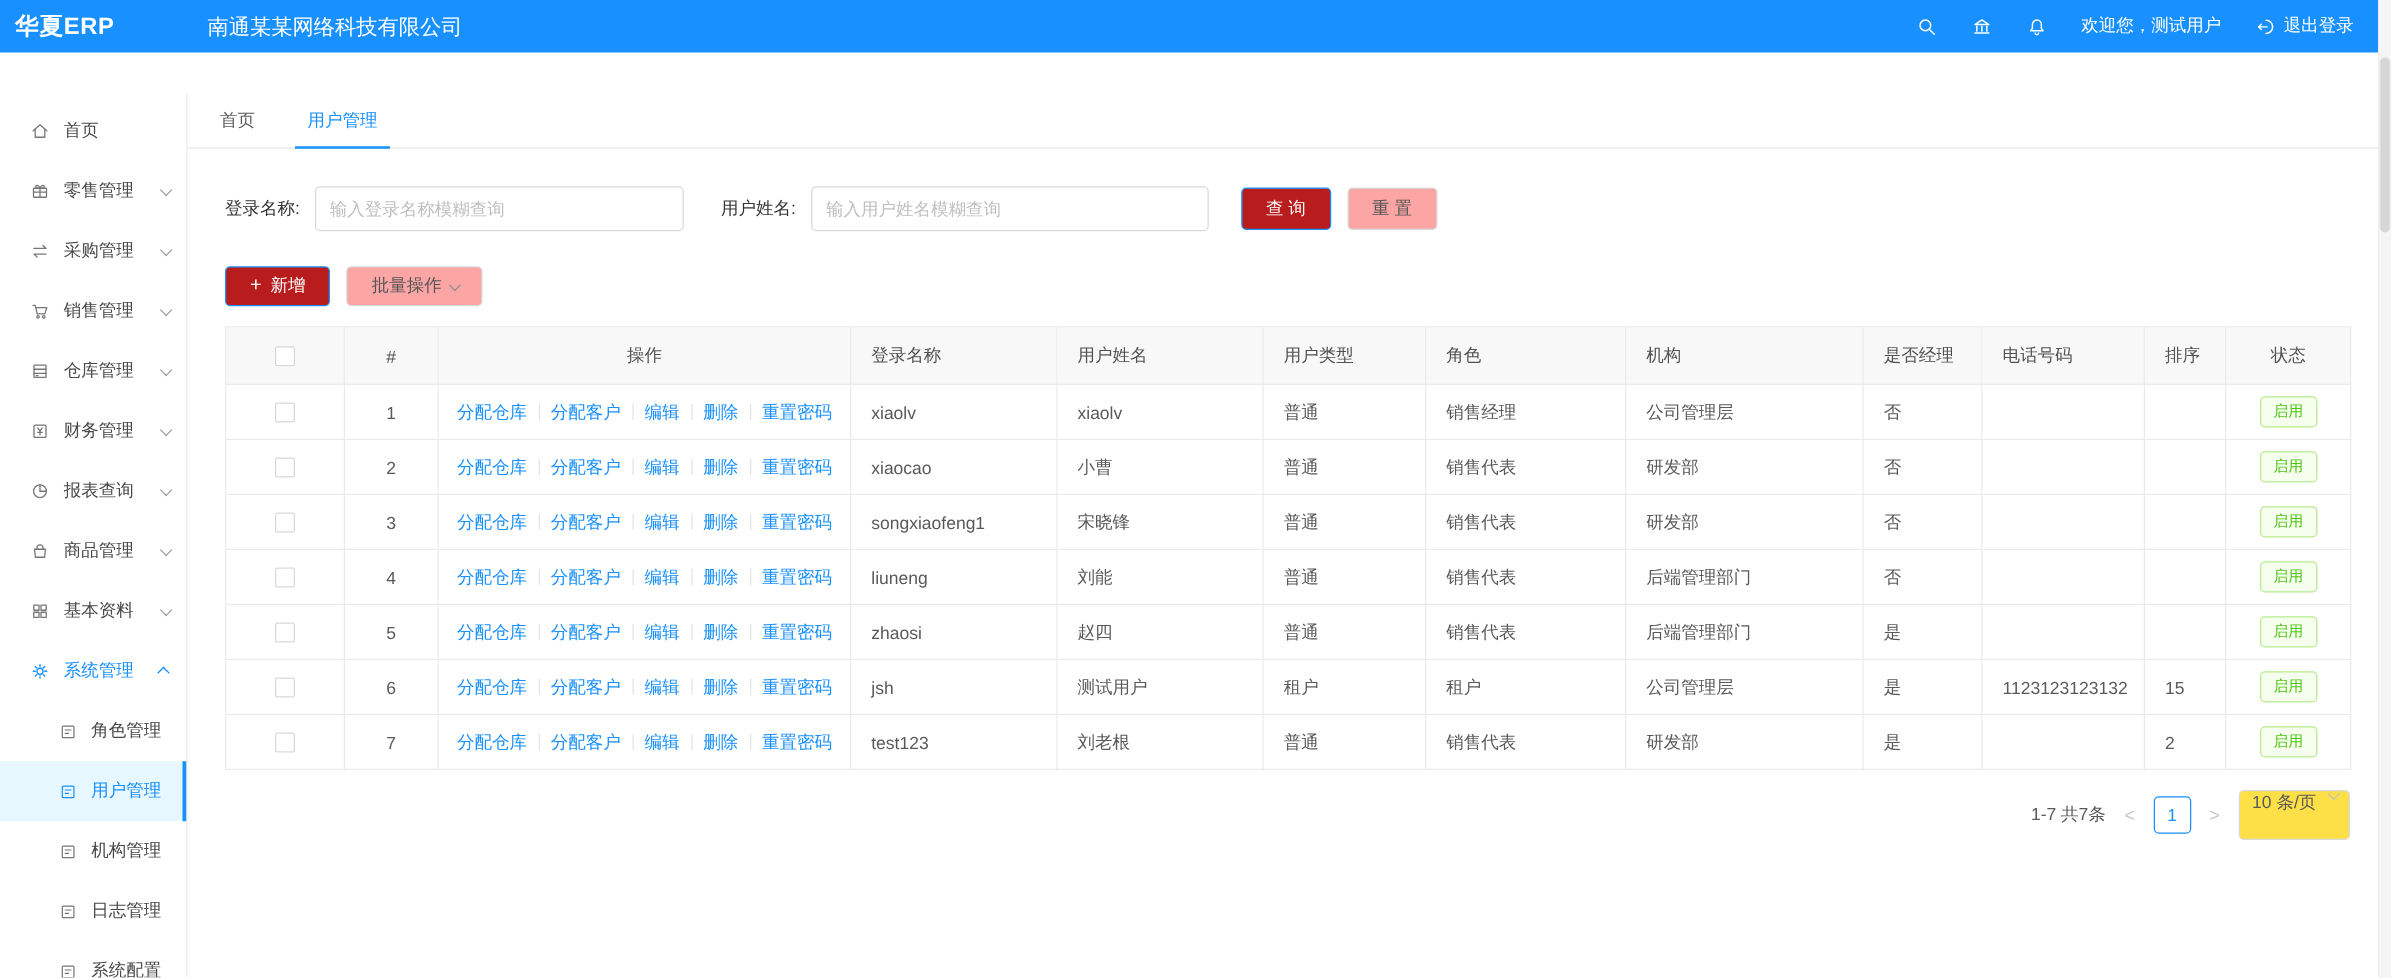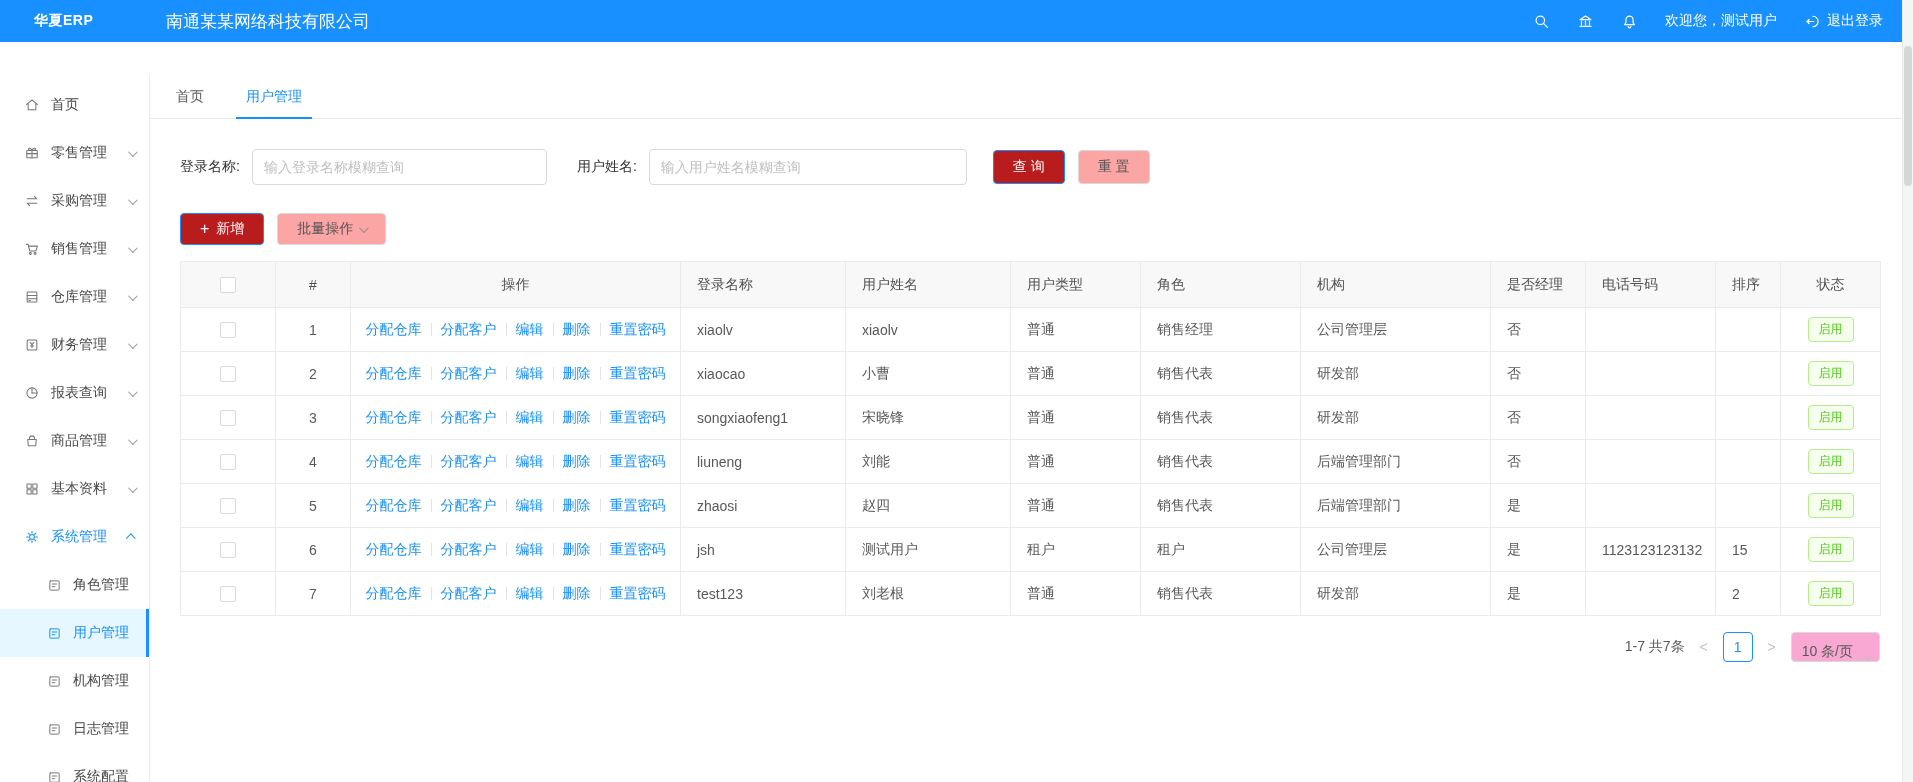--- a/index.html
+++ b/index.html
@@ -2,21 +2,21 @@
 <html><head>
 <meta charset="utf-8">
 <style>
   * { box-sizing: border-box; margin: 0; padding: 0; }
   html,body { width:1913px; height:782px; overflow:hidden; background:#fff;
     font-family:"Liberation Sans","DejaVu Sans",sans-serif; }
   a { text-decoration:none; cursor:pointer; }
 
   
   .topbar { height:42px; background:#1890ff; display:flex; align-items:center; color:#fff; }
-  .logo { width:150px; padding-left:34px; font-size:14px; font-weight:bold; letter-spacing:.5px; white-space:nowrap; }
+  .logo { width:150px; padding-left:12px; font-size:19px; font-weight:bold; letter-spacing:.5px; white-space:nowrap; }
   .company { font-size:17px; margin-left:16px; white-space:nowrap; }
   .top-right { margin-left:auto; display:flex; align-items:center; gap:27px; padding-right:30px; font-size:14px; }
   .top-icon { width:17px; height:17px; display:inline-flex; cursor:pointer; }
   .top-icon svg { width:100%; height:100%; stroke:#fff; fill:none; stroke-width:1.4; stroke-linecap:round; stroke-linejoin:round; }
   .logout-wrap { display:flex; align-items:center; gap:6px; cursor:pointer;font-family:Liberation Mono, monospace; }
 
   
   .frame { display:flex; height:740px;margin-top:33px; }
   aside { width:150px; border-right:1px solid #ececec; padding-top:6px; flex:none; background:#fff; }
   .side-item { height:48px; display:flex; align-items:center; padding:0 14px 0 24px; font-size:14px; color:#484848; cursor:pointer; }
@@ -73,21 +73,21 @@
   .checkbox { display:inline-block; width:16px; height:16px; border:1px solid #d9d9d9; border-radius:2px; background:#fff; vertical-align:middle; cursor:pointer; }
   .ops a { color:#1890ff; font-size:14px; }
   .sep { display:inline-block; width:1px; height:13px; background:#e4e4e4; margin:0 9px; vertical-align:-2px; }
   .badge { display:inline-block; padding:3px 10px; font-size:12px; color:#52c41a; background:#f6ffed; border:1px solid #b7eb8f; border-radius:4px; }
 
   
   .pagination { width:1700px; margin-top:16px; display:flex; align-items:center; justify-content:flex-end; gap:14px; font-size:14px; color:#595959; }
   .pg-arrow { color:#c3c3c3; font-size:14px; width:10px; text-align:center; cursor:pointer; }
   .pg-num { width:30px; height:30px; border:1px solid #1890ff; border-radius:4px; color:#1890ff; background:#fff;
     display:flex; align-items:center; justify-content:center; cursor:pointer; }
-  .pg-size { height:30px; border:1px solid #d9d9d9; border-radius:4px; background:#f9a8d4; display:flex; align-items:flex-end;
+  .pg-size { height:40px; border:1px solid #d9d9d9; border-radius:4px; background:#fde047; display:flex; align-items:flex-start;
     gap:9px; padding:0 10px; cursor:pointer; color:#595959; }
   .pg-size .caret { border-color:#bfbfbf; }
 
   
   .scrollbar { position:fixed; top:0; right:0; width:11px; height:782px; background:#f5f5f5; border-left:1px solid #e9e9e9; }
   .scroll-thumb { position:absolute; top:46px; left:1px; width:8px; height:140px; background:#d6d6d6; border-radius:4px; }
 </style>
 </head>
 <body>
 

